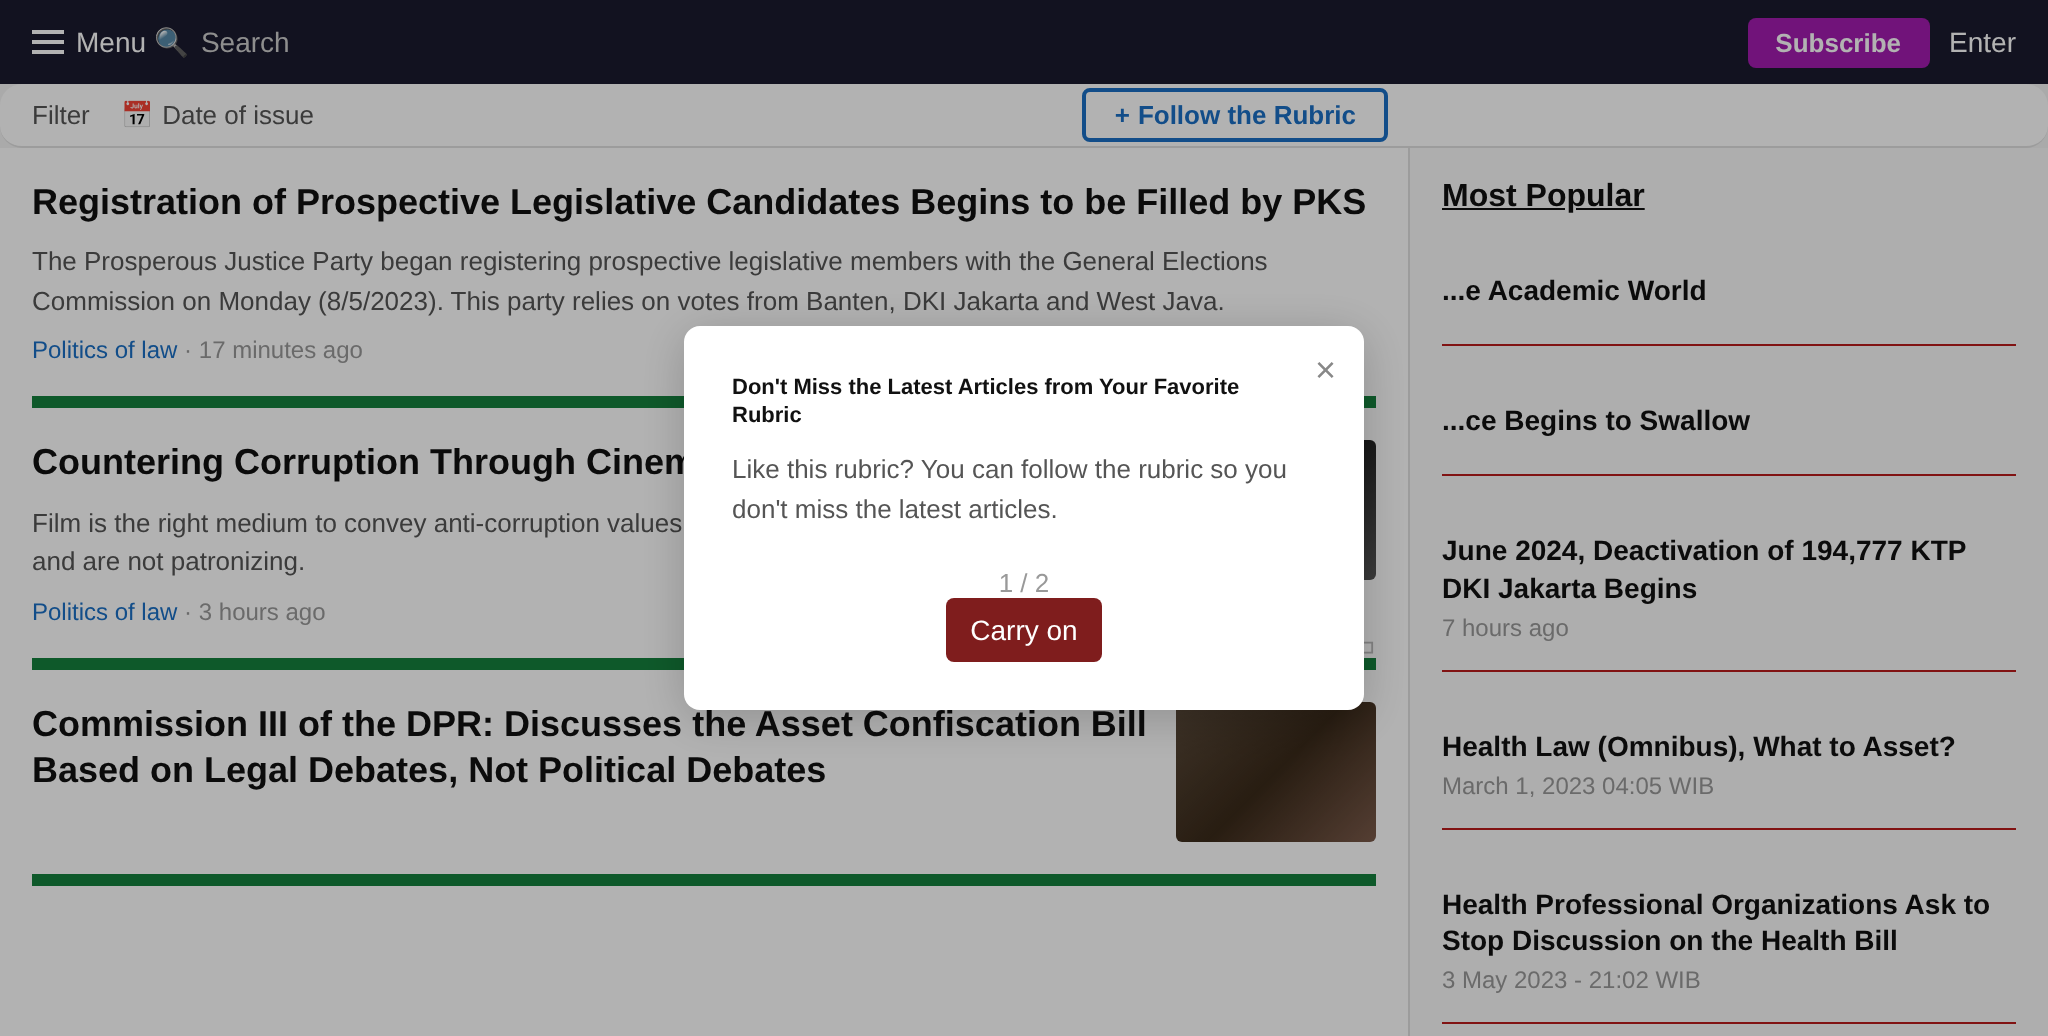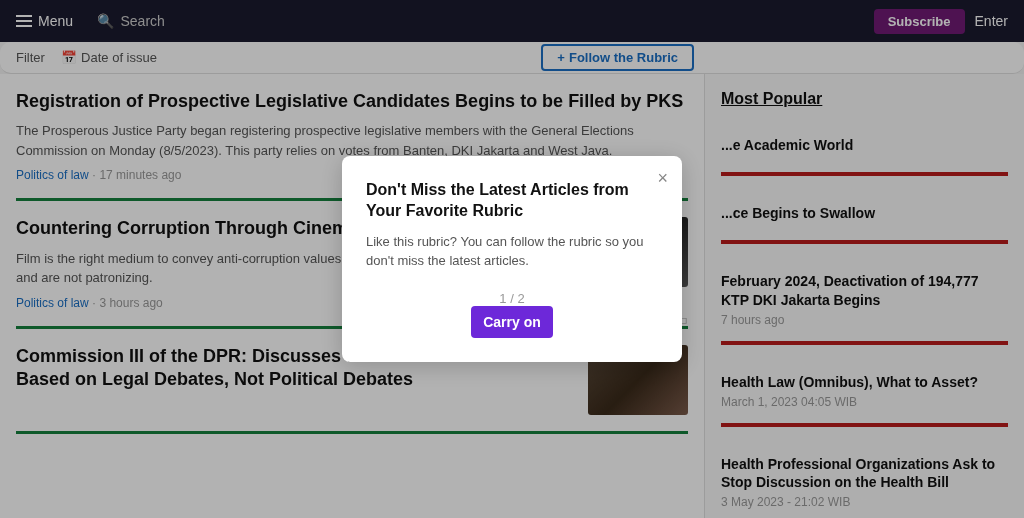--- a/index.html
+++ b/index.html
@@ -7,26 +7,26 @@
 
     
     .header {
       background: #1a1a2e;
       display: flex;
       align-items: center;
       padding: 0 16px;
       height: 42px;
       justify-content: space-between;
     }
-    .header-left { display: flex; align-items: center; gap: 24px; }
+    .header-left { display: flex; align-items: center; gap: 4px; }
     .header-menu { color: #fff; display: flex; align-items: center; gap: 6px; cursor: pointer; font-size: 14px; }
     .header-search { color: #ccc; display: flex; align-items: center; gap: 6px; cursor: pointer; font-size: 14px; }
     .header-right { display: flex; align-items: center; gap: 10px; }
     .subscribe-btn {
-      background: #701a75;
+      background: #a21caf;
       color: #fff;
       border: none;
       border-radius: 4px;
       padding: 5px 14px;
       font-size: 13px;
       cursor: pointer;
       font-weight: bold;
     }
     .enter-btn {
       background: transparent;
@@ -74,21 +74,21 @@
 
     
     .content-left {
       flex: 1;
       padding: 16px;
       background: #fff;
       min-height: 476px;
     }
 
     .article-item {
-      border-bottom: 3px solid #15803d;
+      border-bottom: 6px solid #15803d;
       padding-bottom: 16px;
       margin-bottom: 16px;
     }
 
     .article-row {
       display: flex;
       gap: 12px;
       align-items: flex-start;
     }
 
@@ -155,21 +155,21 @@
       font-size: 16px;
       font-weight: bold;
       color: #111;
       margin-bottom: 12px;
       text-decoration: underline;
     }
 
     .popular-item {
       margin-bottom: 14px;
       padding-bottom: 14px;
-      border-bottom: 4px solid #b91c1c;
+      border-bottom: 1px solid #b91c1c;
       margin-top: 28px;
     }
 
     .popular-item-title {
       font-size: 14px;
       font-weight: bold;
       color: #111;
       line-height: 1.3;
       margin-bottom: 4px;
     }
@@ -205,21 +205,21 @@
       top: 12px;
       right: 14px;
       background: none;
       border: none;
       font-size: 18px;
       color: #888;
       cursor: pointer;
     }
 
     .modal-title {
-      font-size: 16px;
+      font-size: 11px;
       font-weight: bold;
       color: #111;
       margin-bottom: 10px;
       line-height: 1.3;
       padding-right: 20px;
     }
 
     .modal-body {
       font-size: 13px;
       color: #555;
@@ -233,27 +233,27 @@
       justify-content: space-between;
       flex-direction: column;
     }
 
     .modal-pagination {
       font-size: 13px;
       color: #999;
     }
 
     .modal-carry-on-btn {
-      background: #6d28d9;
+      background: #7f1d1d;
       color: #fff;
       border: none;
       border-radius: 4px;
       padding: 8px 12px;
       font-size: 14px;
-      font-weight: bold;
+      font-weight: normal;
       cursor: pointer;
     }
 
     
     .hamburger { display: flex; flex-direction: column; gap: 3px; }
     .hamburger span { display: block; width: 16px; height: 2px; background: #fff; }
 
     .pagination-bottom {
       display: flex;
       justify-content: flex-end;
@@ -352,21 +352,21 @@
 
     <div class="popular-item">
       <div class="popular-item-title">...e Academic World</div>
     </div>
 
     <div class="popular-item">
       <div class="popular-item-title">...ce Begins to Swallow</div>
     </div>
 
     <div class="popular-item">
-      <div class="popular-item-title">February 2024, Deactivation of 194,777 KTP DKI Jakarta Begins</div>
+      <div class="popular-item-title">June 2024, Deactivation of 194,777 KTP DKI Jakarta Begins</div>
       <div class="popular-item-meta">7 hours ago</div>
     </div>
 
     <div class="popular-item">
       <div class="popular-item-title">Health Law (Omnibus), What to Asset?</div>
       <div class="popular-item-meta">March 1, 2023 04:05 WIB</div>
     </div>
 
     <div class="popular-item">
       <div class="popular-item-title">Health Professional Organizations Ask to Stop Discussion on the Health Bill</div>

